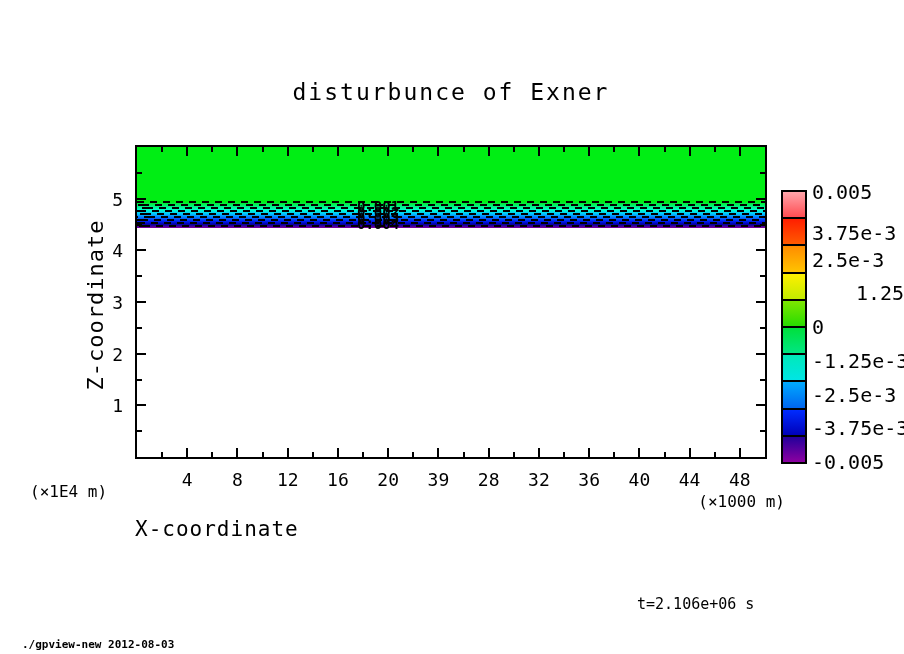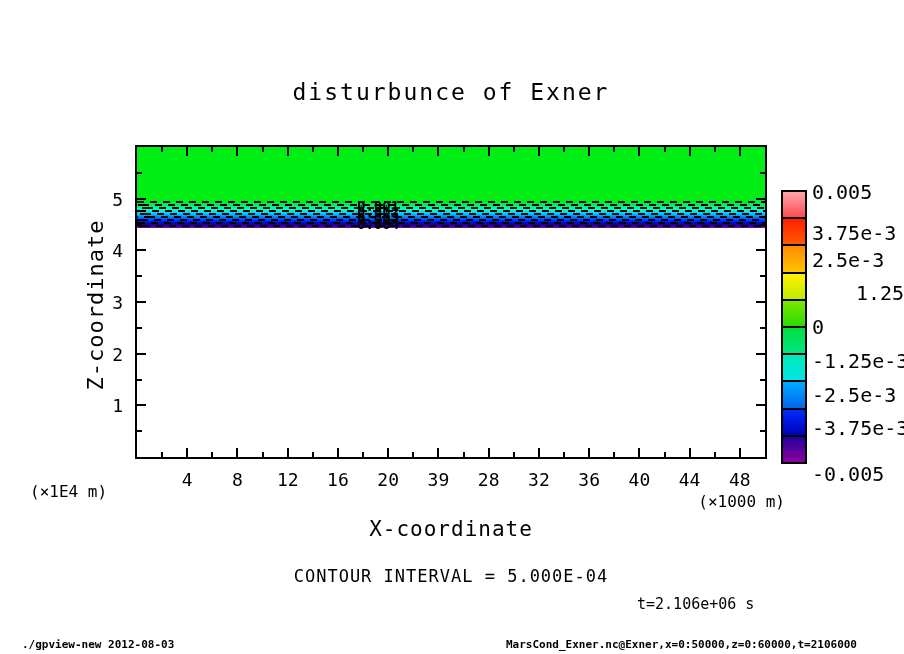--- a/index.html
+++ b/index.html
@@ -14,21 +14,21 @@
   #band{position:absolute;left:0;top:55px;right:0;height:26px;}
   .dash{position:absolute;left:0;right:0;height:2px;
         background-image:repeating-linear-gradient(90deg,#000 0 7px,transparent 7px 13px);}
   .tick{position:absolute;background:#000;}
   .contour-label{position:absolute;font-size:14px;font-weight:700;line-height:1;letter-spacing:0;}
   #x-tick-labels{left:137px;top:479px;width:628px;height:0;}
   .x-ticklab{position:absolute;transform:translate(-50%,-50%);font-size:18px;white-space:nowrap;}
   #y-tick-labels{left:97px;top:147px;width:26px;height:310px;}
   .y-ticklab{position:absolute;right:0;transform:translateY(-50%);font-size:18px;}
   #xunit{left:655px;top:492px;width:130px;text-align:right;font-size:16px;white-space:nowrap;}
-  #xlabel{left:135px;top:517px;width:632px;text-align:center;font-size:21px;letter-spacing:1px;}
+  #xlabel{left:135px;top:517px;width:632px;font-size:21px;letter-spacing:1px;}
   #contour-note{left:135px;top:566px;width:632px;text-align:center;font-size:17px;letter-spacing:1px;white-space:nowrap;}
   #time-note{left:637px;top:595px;font-size:15px;white-space:nowrap;}
   #colorbar{left:781px;top:190px;width:26px;height:274px;border:2px solid #000;box-sizing:border-box;
             display:flex;flex-direction:column;}
   .cb-seg{flex:1 1 0;}
   .cb-seg + .cb-seg{border-top:2px solid #000;}
   #colorbar-labels{left:812px;top:192px;width:90px;height:270px;}
   .cb-label{position:absolute;left:0;transform:translateY(-50%);font-size:20px;white-space:nowrap;}
   #footer-left{left:22px;top:638px;font-size:11px;font-weight:700;white-space:nowrap;}
   #footer-right{right:47px;top:638px;font-size:11px;font-weight:700;white-space:nowrap;}
@@ -155,21 +155,20 @@
       <span class="y-ticklab" style="top: 258.333px;">1</span>
       <span class="y-ticklab" style="top: 206.667px;">2</span>
       <span class="y-ticklab" style="top: 155px;">3</span>
       <span class="y-ticklab" style="top: 103.333px;">4</span>
       <span class="y-ticklab" style="top: 51.6667px;">5</span>
     </div>
 
   <div id="xunit" class="abs">(×1000 m)</div>
   <div id="xlabel" class="abs">X-coordinate</div>
 
-  <div id="contour-note" class="abs">CONTOUR INTERVAL = 5.000E-04</div>
   <div id="time-note" class="abs">t=2.106e+06 s</div>
 
   <div id="colorbar" class="abs">
       <div class="cb-seg" style="background: linear-gradient(rgb(255, 164, 170), rgb(255, 77, 82));"></div>
       <div class="cb-seg" style="background: linear-gradient(rgb(255, 30, 0), rgb(255, 90, 0));"></div>
       <div class="cb-seg" style="background: linear-gradient(rgb(255, 140, 0), rgb(255, 195, 0));"></div>
       <div class="cb-seg" style="background: linear-gradient(rgb(255, 240, 0), rgb(195, 235, 0));"></div>
       <div class="cb-seg" style="background: linear-gradient(rgb(125, 230, 0), rgb(40, 220, 0));"></div>
       <div class="cb-seg" style="background: linear-gradient(rgb(0, 224, 60), rgb(0, 230, 130));"></div>
       <div class="cb-seg" style="background: linear-gradient(rgb(0, 233, 185), rgb(0, 229, 229));"></div>
@@ -179,18 +178,17 @@
     </div>
   <div id="colorbar-labels" class="abs">
       <span class="cb-label" style="top: 0px;">0.005</span>
       <span class="cb-label" style="top: 41px;">3.75e-3</span>
       <span class="cb-label" style="top: 67.5px;">2.5e-3</span>
       <span class="cb-label" style="top: 101.25px; margin-left: 44px;">1.25e-3</span>
       <span class="cb-label" style="top: 135px;">0</span>
       <span class="cb-label" style="top: 168.75px;">-1.25e-3</span>
       <span class="cb-label" style="top: 202.5px;">-2.5e-3</span>
       <span class="cb-label" style="top: 236.25px;">-3.75e-3</span>
-      <span class="cb-label" style="top: 282px;">-0.005</span>
+      <span class="cb-label" style="top: 270px;">-0.005</span>
     </div>
 
   <div id="footer-left" class="abs">./gpview-new  2012-08-03</div>
-  <div id="footer-right" class="abs">MarsCond_Exner.nc@Exner,x=0:50000,z=0:60000,t=2106000</div>
 </div>
 
 </body></html>

